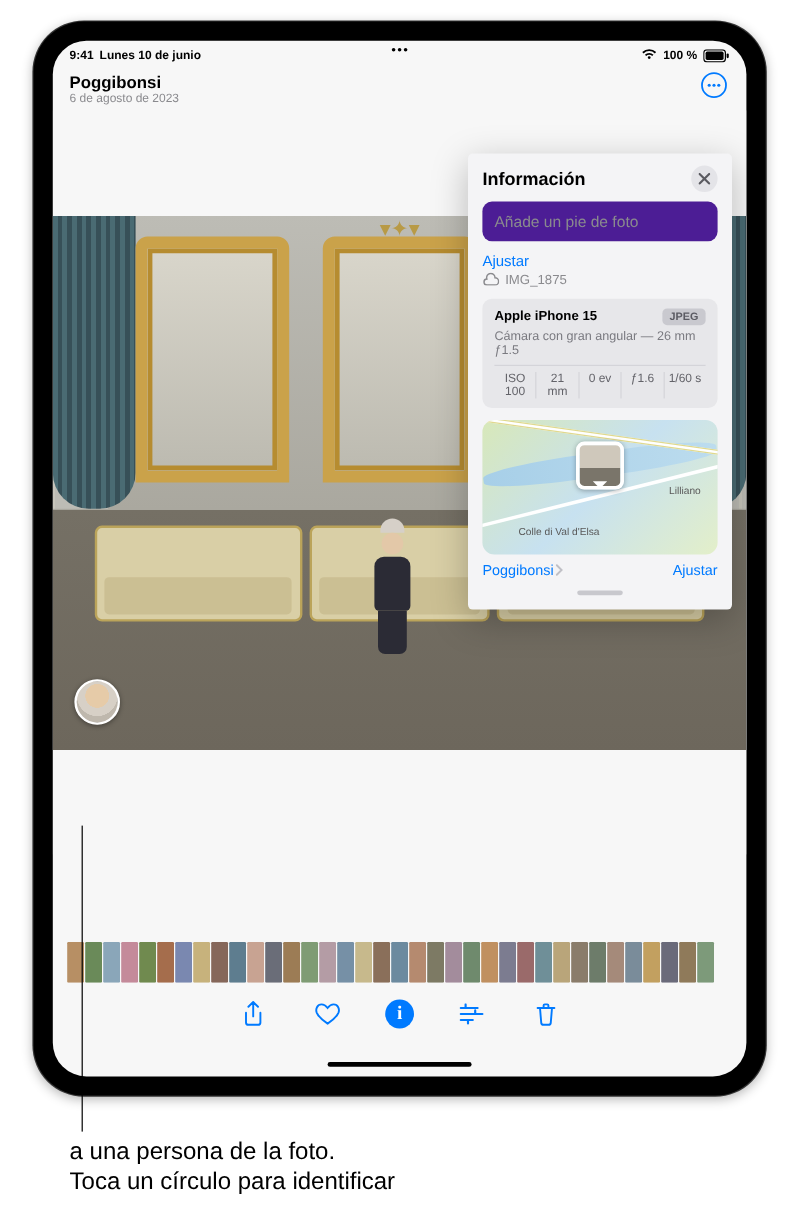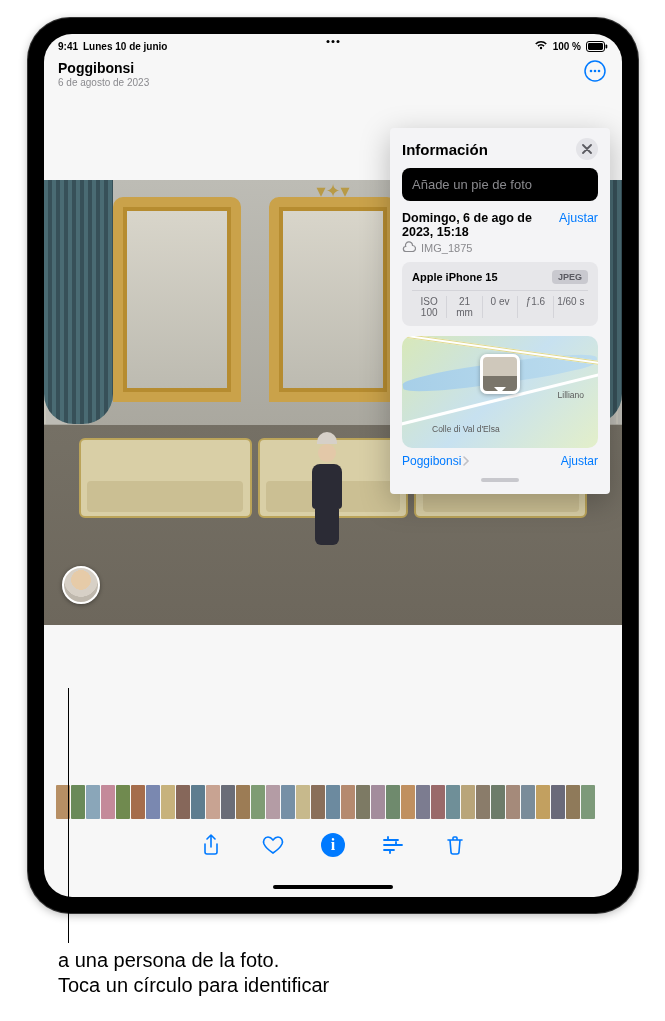--- a/index.html
+++ b/index.html
@@ -134,21 +134,21 @@
     border-radius:4px;
     box-shadow:0 8px 30px rgba(0,0,0,.25);
     padding:10px 12px 12px;
     font-size:12px;
     color:#000;
     margin-top:48px;
   }
   .popover-hdr{display:flex;justify-content:space-between;align-items:center;margin-bottom:8px;}
   .popover-hdr .ttl{font-size:15px;font-weight:700;}
   .popover-hdr .close{width:22px;height:22px;border-radius:50%;background:#e4e4e8;color:#5b5b61;display:flex;align-items:center;justify-content:center;font-size:13px;}
-  .caption-field{background:#000000;border-radius:8px;padding:9px 10px;color:#8a8a8e;font-size:13px;margin-bottom:10px;}
+  .caption-field{background:#4c1d95;border-radius:8px;padding:9px 10px;color:#8a8a8e;font-size:13px;margin-bottom:10px;}
   .date-row{display:flex;justify-content:space-between;align-items:flex-start;margin-bottom:2px;}
   .date-row .dt{font-weight:600;font-size:12.5px;}
   .date-row .adj{color:#007aff;font-size:12.5px;}
   .file-row{display:flex;align-items:center;gap:5px;color:#8a8a8e;font-size:11px;margin-bottom:8px;}
   .metadata-card{background:#e7e7ea;border-radius:8px;padding:8px 10px;margin-bottom:10px;}
   .meta-top{display:flex;justify-content:space-between;align-items:center;}
   .meta-top .device{font-weight:600;font-size:11px;}
   .badge{background:#c9c9cf;color:#5a5a62;font-size:9px;font-weight:700;padding:2px 6px;border-radius:4px;}
   .meta-line{color:#7a7a80;font-size:10.5px;margin-top:3px;}
   .meta-grid{display:flex;justify-content:space-between;border-top:1px solid #d4d4d9;margin-top:6px;padding-top:5px;}
@@ -311,37 +311,37 @@
         <div class="close">
           <svg width="10" height="10" viewBox="0 0 10 10">
               <path d="M1 1l8 8M9 1l-8 8" stroke="#5b5b61" stroke-width="1.8" stroke-linecap="round"></path>
             </svg>
         </div>
       </div>
 
       <div class="caption-field">Añade un pie de foto</div>
 
       <div class="date-row">
-        <div class="dt">Domingo, 6 de ago de 2023, 15:18</div>
         <div class="adj">Ajustar</div>
       </div>
       <div class="file-row">
         <span>
           <svg width="14" height="11" viewBox="0 0 14 11">
               <path d="M10.5 4.5a3.5 3.5 0 10-6.8 1A2.5 2.5 0 004 10.5h6.5a3 3 0 000-6z" fill="none" stroke="#8a8a8e" stroke-width="1.2"></path>
             </svg>
         </span>
         <span>IMG_1875</span>
       </div>
 
       <div class="metadata-card">
         <div class="meta-top">
           <div class="device">Apple iPhone 15</div>
           <div class="badge">JPEG</div>
         </div>
+        <div class="meta-line">Cámara con gran angular — 26 mm ƒ1.5</div>
         <div class="meta-grid">
           <span>ISO 100</span>
           <span>21 mm</span>
           <span>0 ev</span>
           <span>ƒ1.6</span>
           <span>1/60 s</span>
         </div>
       </div>
 
       <div class="map-card">

